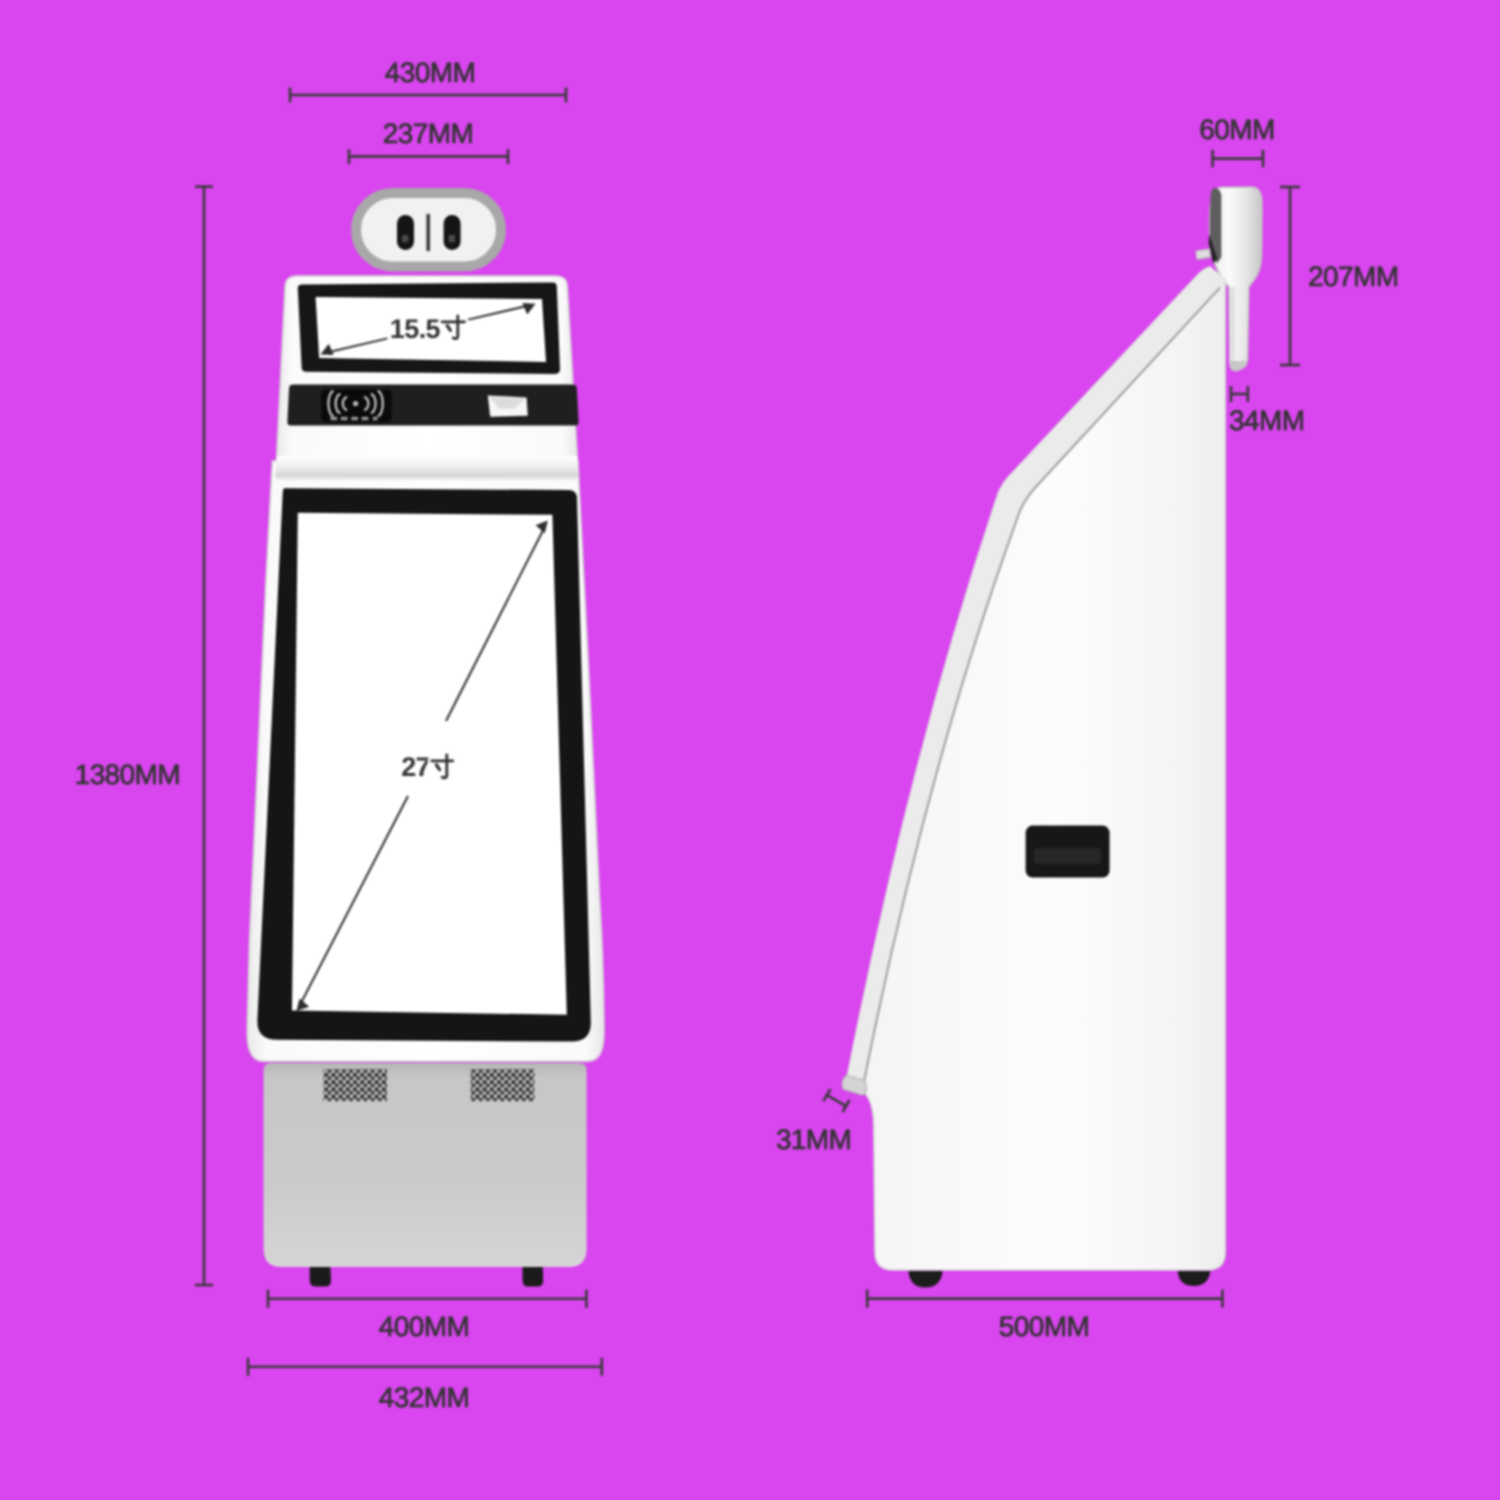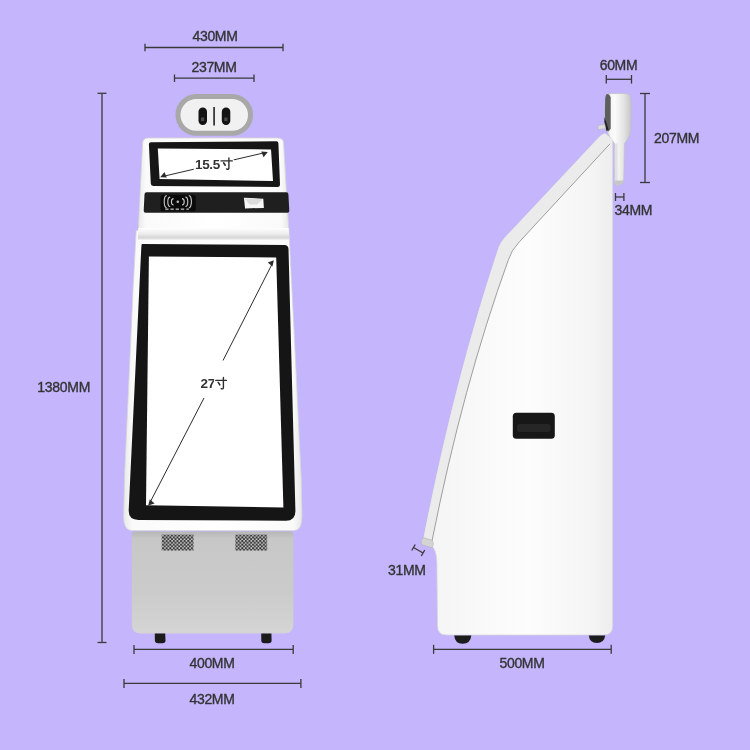--- a/index.html
+++ b/index.html
@@ -1,16 +1,16 @@
 <!DOCTYPE html>
 <html><head>
 <meta charset="utf-8">
 <style>
   html,body{margin:0;padding:0;background:#ffffff;}
-  .page{width:750px;height:750px;position:relative;overflow:hidden;background:#c4b5fd;}
+  .page{width:750px;height:750px;position:relative;overflow:hidden;background:#d946ef;}
   svg{display:block;}
   text{font-family:"Liberation Sans",sans-serif;fill:#333;}
 </style>
 </head>
 <body>
 <div class="page">
 <svg width="750" height="750" viewBox="0 0 750 750" xmlns="http://www.w3.org/2000/svg" style="will-change:transform;filter:blur(0.55px)">
 <defs>
   <pattern id="vent" width="3.6" height="3.6" patternUnits="userSpaceOnUse">
     <rect x="0.1" y="0.1" width="2.0" height="2.0" fill="#2e2e2e"></rect>

